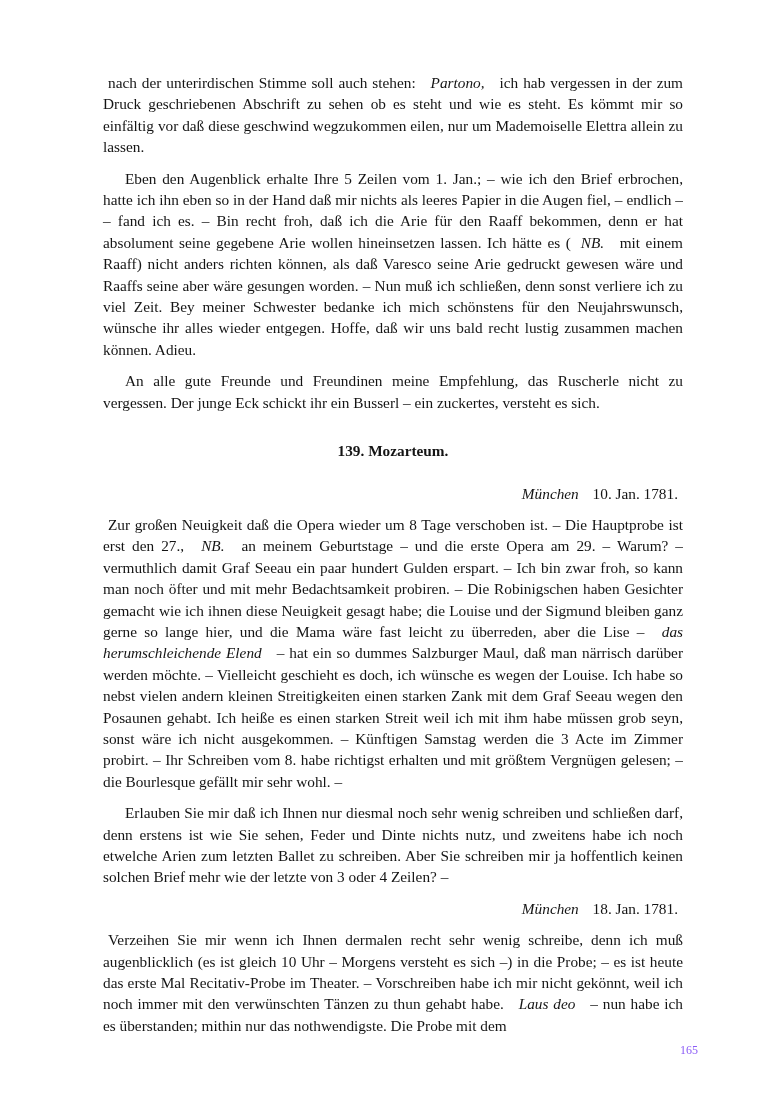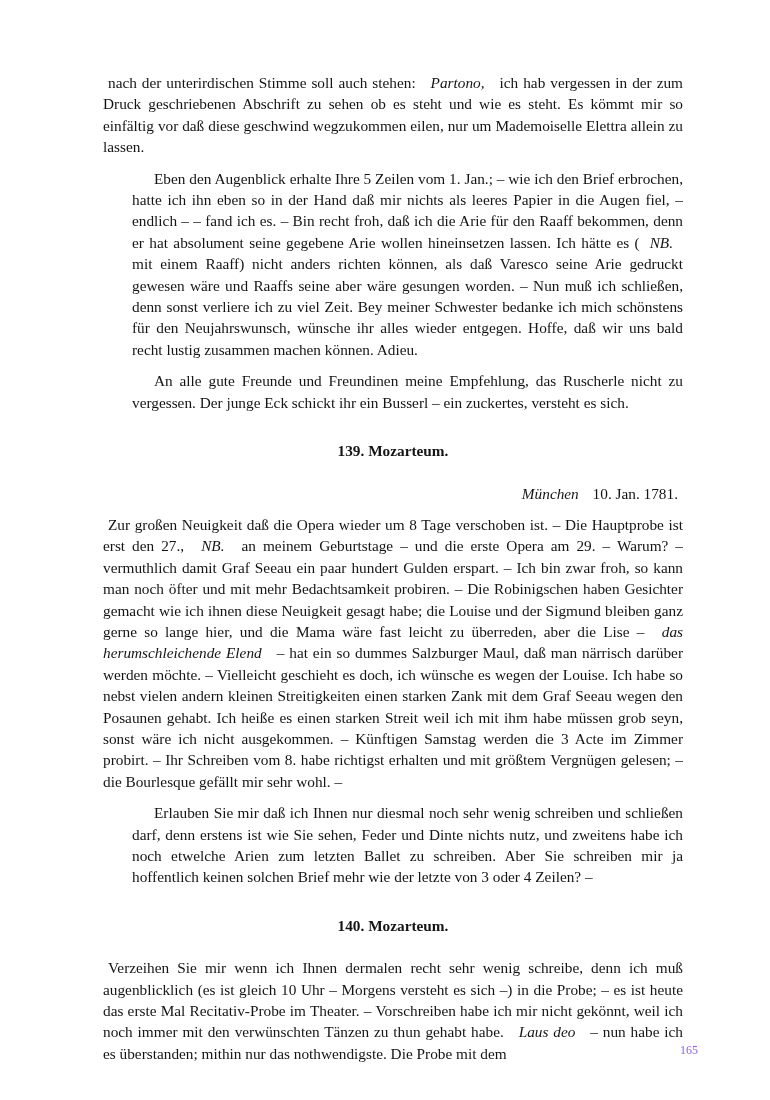--- a/index.html
+++ b/index.html
@@ -20,21 +20,21 @@
   .text-block {
     position: absolute;
     left: 88px;
     top: 57px;
     width: 600px;
     font-size: 15.3px;
     line-height: 21.4px;
     text-align: justify;
   }
   .para { text-align: justify; hyphens: none; }
-  .para.indent { text-indent: 17px; margin-left: 29px; }
+  .para.indent { text-indent: 17px; }
   .it { font-style: italic; }
   .heading {
     text-align: center;
     font-weight: bold;
     margin: 17px 0 11px 0;
     font-family: Liberation Serif, serif;
   }
   .dateline {
     text-align: right;
   }
@@ -51,17 +51,17 @@
 
 <div class="page">
   <div class="text-block">
       <p class="para"><span class="">nach der unterirdischen Stimme soll auch stehen: </span><span class="it">Partono,</span><span class=""> ich hab vergessen in der zum Druck geschriebenen Abschrift zu sehen ob es steht und wie es steht. Es kömmt mir so einfältig vor daß diese geschwind wegzukommen eilen, nur um Mademoiselle Elettra allein zu lassen.</span></p>
       <p class="para indent"><span class="">Eben den Augenblick erhalte Ihre 5 Zeilen vom 1. Jan.; – wie ich den Brief erbrochen, hatte ich ihn eben so in der Hand daß mir nichts als leeres Papier in die Augen fiel, – endlich – – fand ich es. – Bin recht froh, daß ich die Arie für den Raaff bekommen, denn er hat absolument seine gegebene Arie wollen hineinsetzen lassen. Ich hätte es (</span><span class="it">NB.</span><span class=""> mit einem Raaff) nicht anders richten können, als daß Varesco seine Arie gedruckt gewesen wäre und Raaffs seine aber wäre gesungen worden. – Nun muß ich schließen, denn sonst verliere ich zu viel Zeit. Bey meiner Schwester bedanke ich mich schönstens für den Neujahrswunsch, wünsche ihr alles wieder entgegen. Hoffe, daß wir uns bald recht lustig zusammen machen können. Adieu.</span></p>
       <p class="para indent"><span class="">An alle gute Freunde und Freundinen meine Empfehlung, das Ruscherle nicht zu vergessen. Der junge Eck schickt ihr ein Busserl – ein zuckertes, versteht es sich.</span></p>
       <div class="heading"><span class="">139. Mozarteum.</span></div>
       <div class="dateline"><span class="it">München</span><span class=""> 10. Jan. 1781.</span></div>
       <p class="para"><span class="">Zur großen Neuigkeit daß die Opera wieder um 8 Tage verschoben ist. – Die Hauptprobe ist erst den 27., </span><span class="it">NB.</span><span class=""> an meinem Geburtstage – und die erste Opera am 29. – Warum? – vermuthlich damit Graf Seeau ein paar hundert Gulden erspart. – Ich bin zwar froh, so kann man noch öfter und mit mehr Bedachtsamkeit probiren. – Die Robinigschen haben Gesichter gemacht wie ich ihnen diese Neuigkeit gesagt habe; die Louise und der Sigmund bleiben ganz gerne so lange hier, und die Mama wäre fast leicht zu überreden, aber die Lise – </span><span class="it">das herumschleichende Elend</span><span class=""> – hat ein so dummes Salzburger Maul, daß man närrisch darüber werden möchte. – Vielleicht geschieht es doch, ich wünsche es wegen der Louise. Ich habe so nebst vielen andern kleinen Streitigkeiten einen starken Zank mit dem Graf Seeau wegen den Posaunen gehabt. Ich heiße es einen starken Streit weil ich mit ihm habe müssen grob seyn, sonst wäre ich nicht ausgekommen. – Künftigen Samstag werden die 3 Acte im Zimmer probirt. – Ihr Schreiben vom 8. habe richtigst erhalten und mit größtem Vergnügen gelesen; – die Bourlesque gefällt mir sehr wohl. –</span></p>
       <p class="para indent"><span class="">Erlauben Sie mir daß ich Ihnen nur diesmal noch sehr wenig schreiben und schließen darf, denn erstens ist wie Sie sehen, Feder und Dinte nichts nutz, und zweitens habe ich noch etwelche Arien zum letzten Ballet zu schreiben. Aber Sie schreiben mir ja hoffentlich keinen solchen Brief mehr wie der letzte von 3 oder 4 Zeilen? –</span></p>
-      <div class="heading"><span class="">140. Mozarteum.</span></div>
+      <div class="dateline"><span class="it">München</span><span class=""> 18. Jan. 1781.</span></div>
       <p class="para"><span class="">Verzeihen Sie mir wenn ich Ihnen dermalen recht sehr wenig schreibe, denn ich muß augenblicklich (es ist gleich 10 Uhr – Morgens versteht es sich –) in die Probe; – es ist heute das erste Mal Recitativ-Probe im Theater. – Vorschreiben habe ich mir nicht gekönnt, weil ich noch immer mit den verwünschten Tänzen zu thun gehabt habe. </span><span class="it">Laus deo</span><span class=""> – nun habe ich es überstanden; mithin nur das nothwendigste. Die Probe mit dem</span></p>
     </div>
   <div class="page-number">165</div>
 </div>
 
 </body></html>

